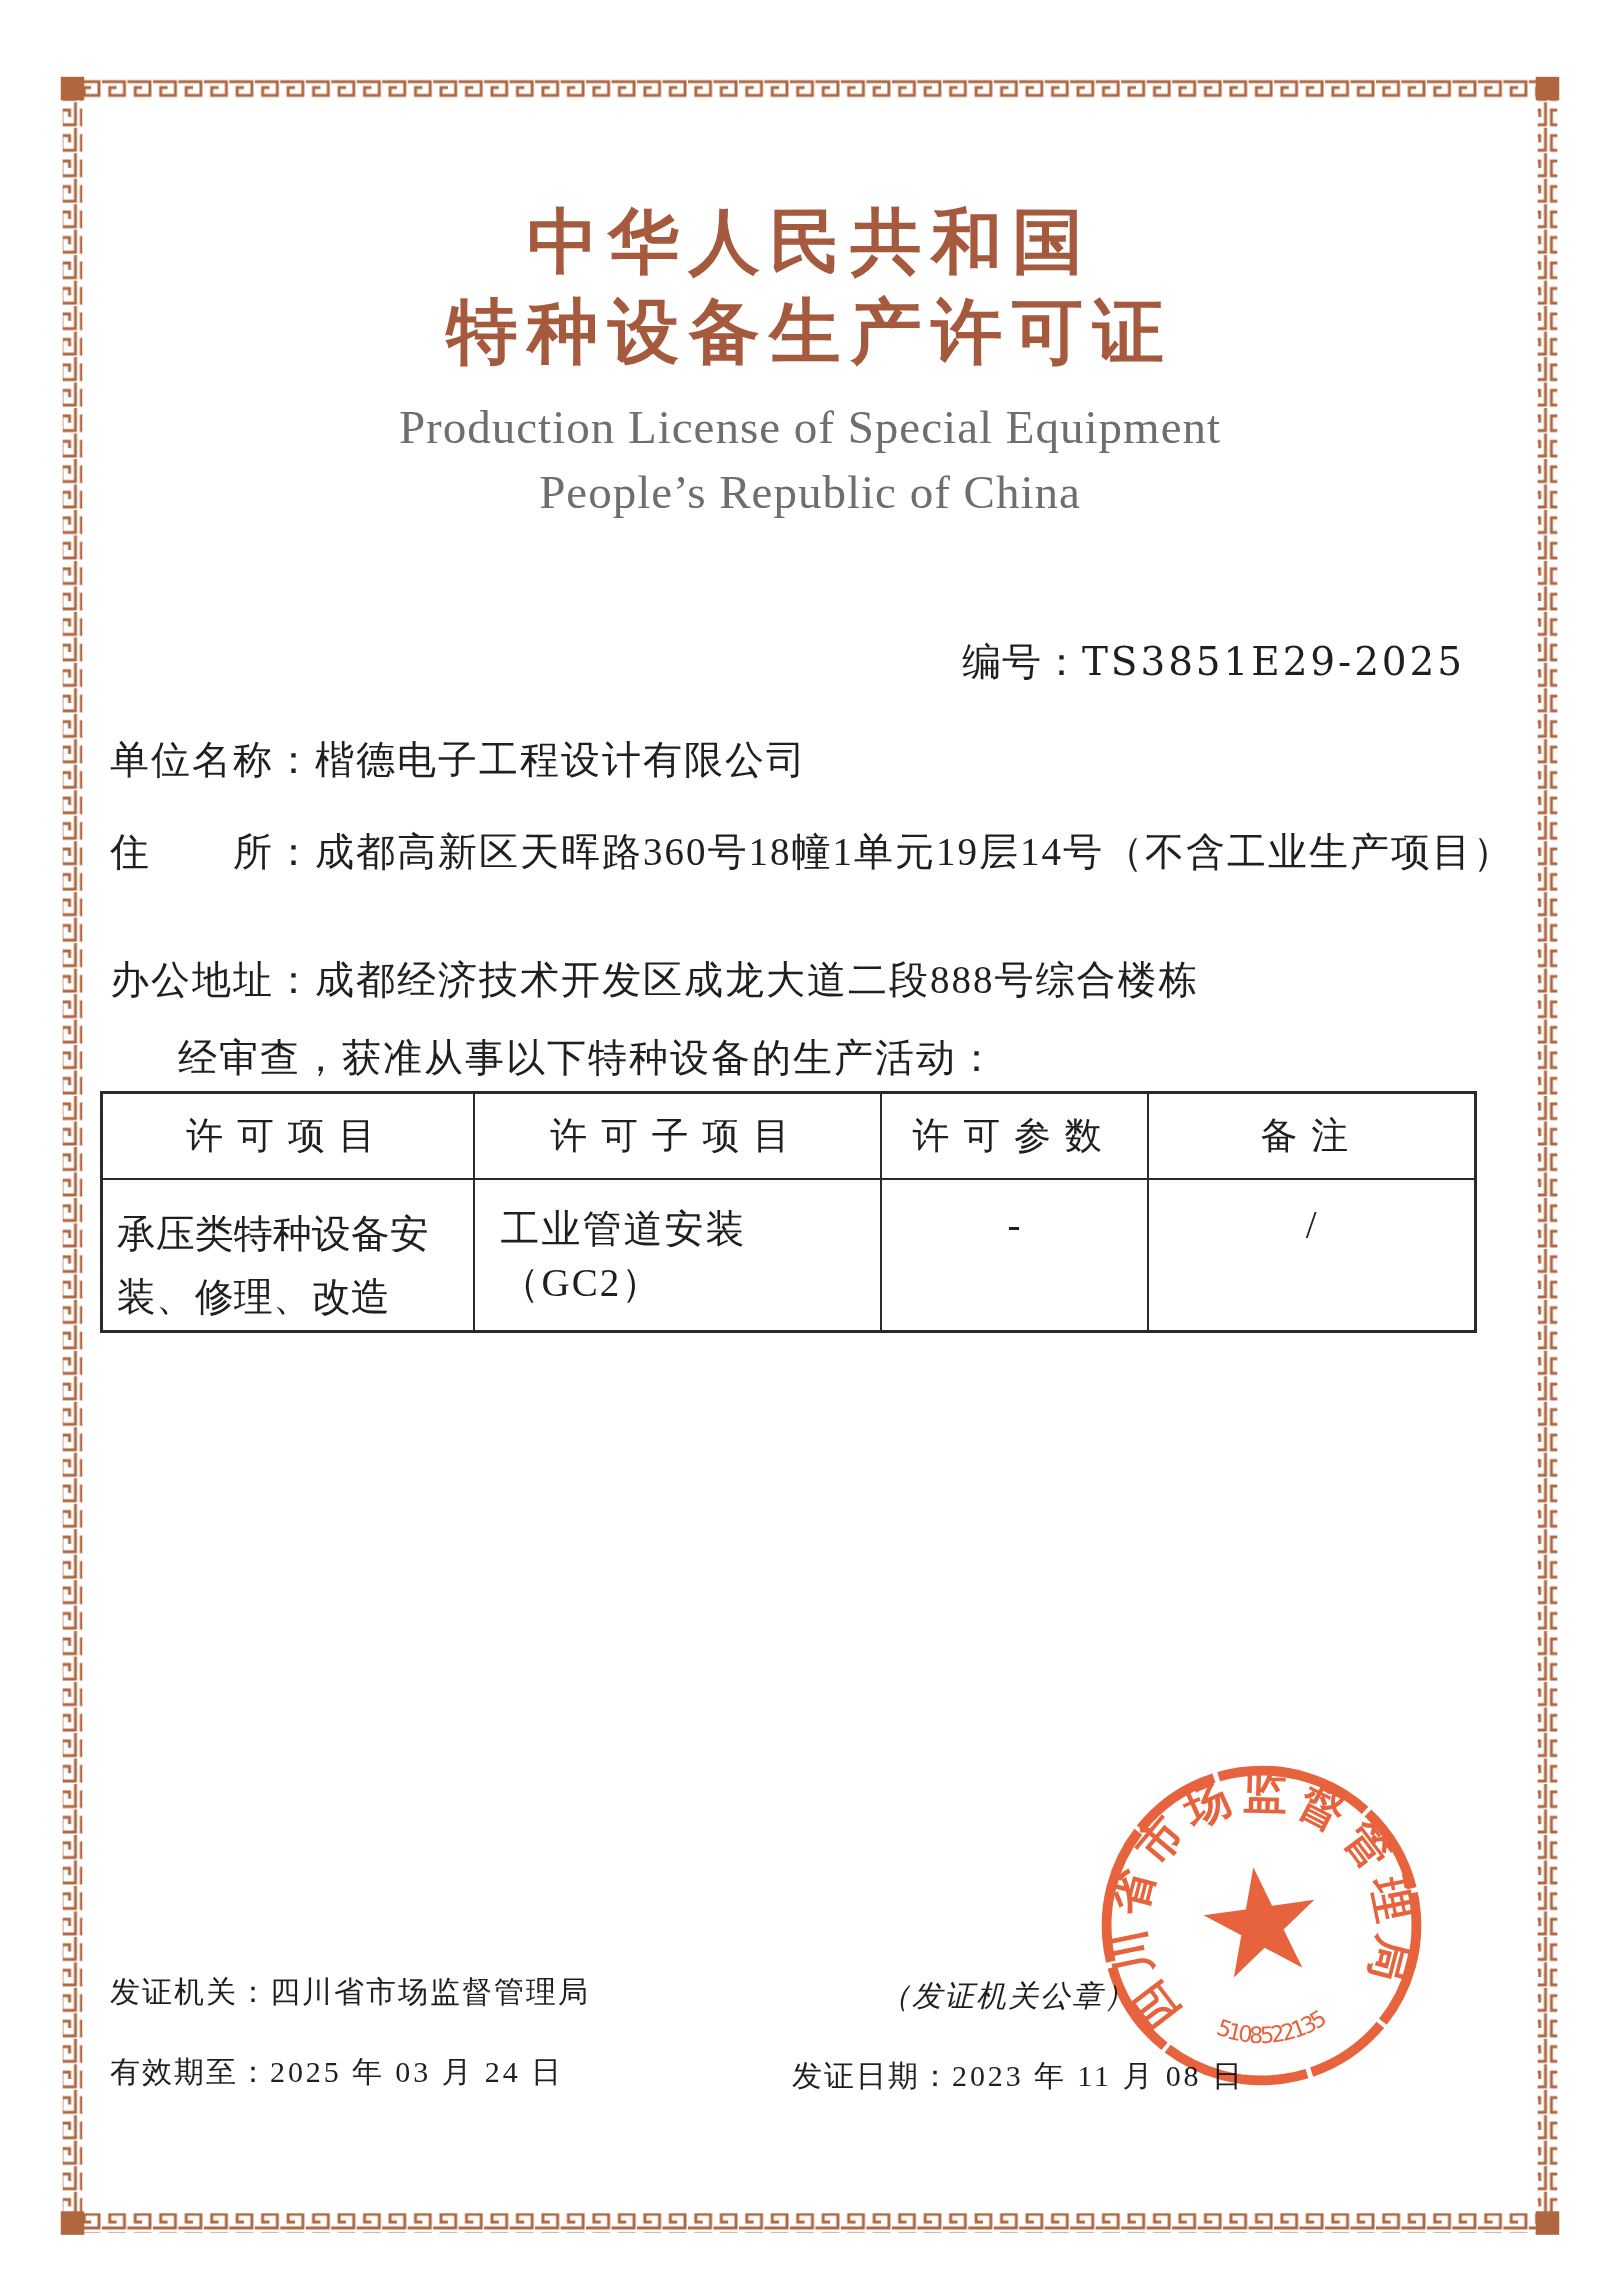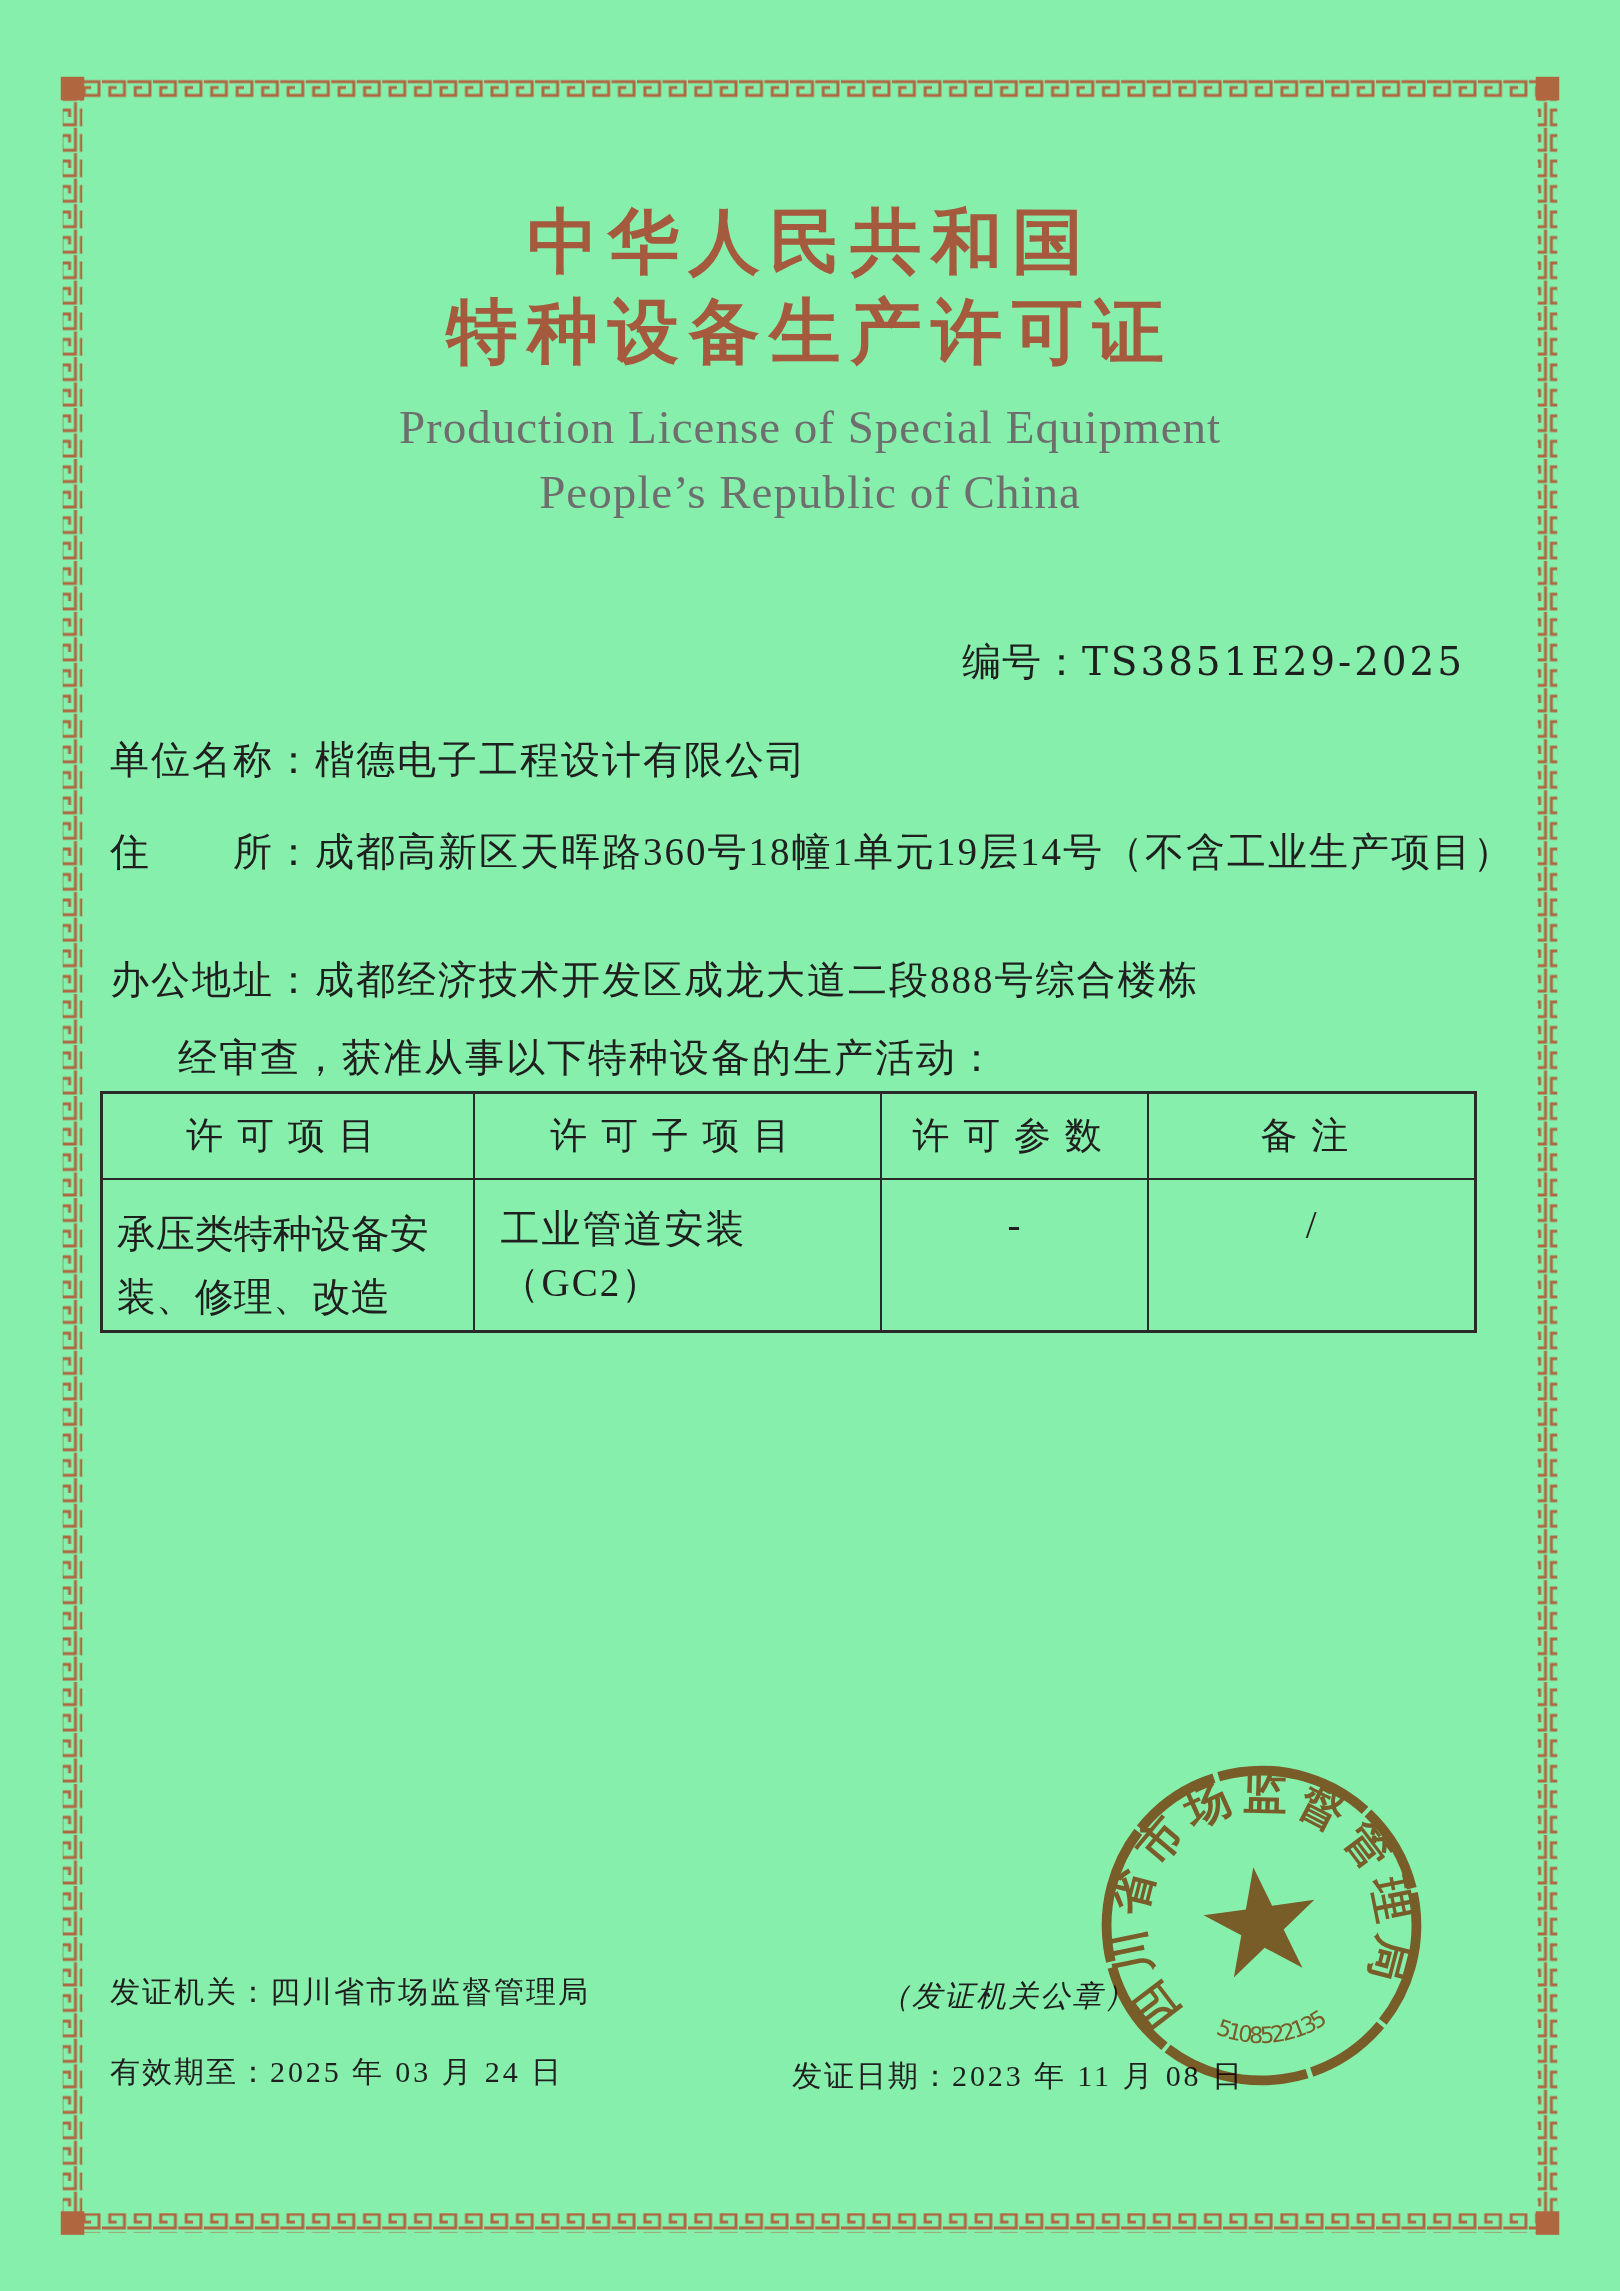--- a/index.html
+++ b/index.html
@@ -1,20 +1,20 @@
 <!DOCTYPE html>
 <html><head>
 <meta charset="utf-8">
 <style>
   html,body{margin:0;padding:0;background:#e8e8e8;}
   .page{
     position:relative;
     width:1620px;height:2292px;
     margin:0 auto;
-    background:#86efac;
+    background:#ffffff;
     overflow:hidden;
     font-family:"Liberation Serif","DejaVu Serif",serif;
     color:#1f1f1f;
   }
   .abs{position:absolute;}
   .center{left:0;width:100%;text-align:center;}
   .title-cn{
     font-size:71px;font-weight:700;color:#a55a3d;
     letter-spacing:9.8px;line-height:1;
     font-family:"DejaVu Serif","Liberation Serif",serif;

